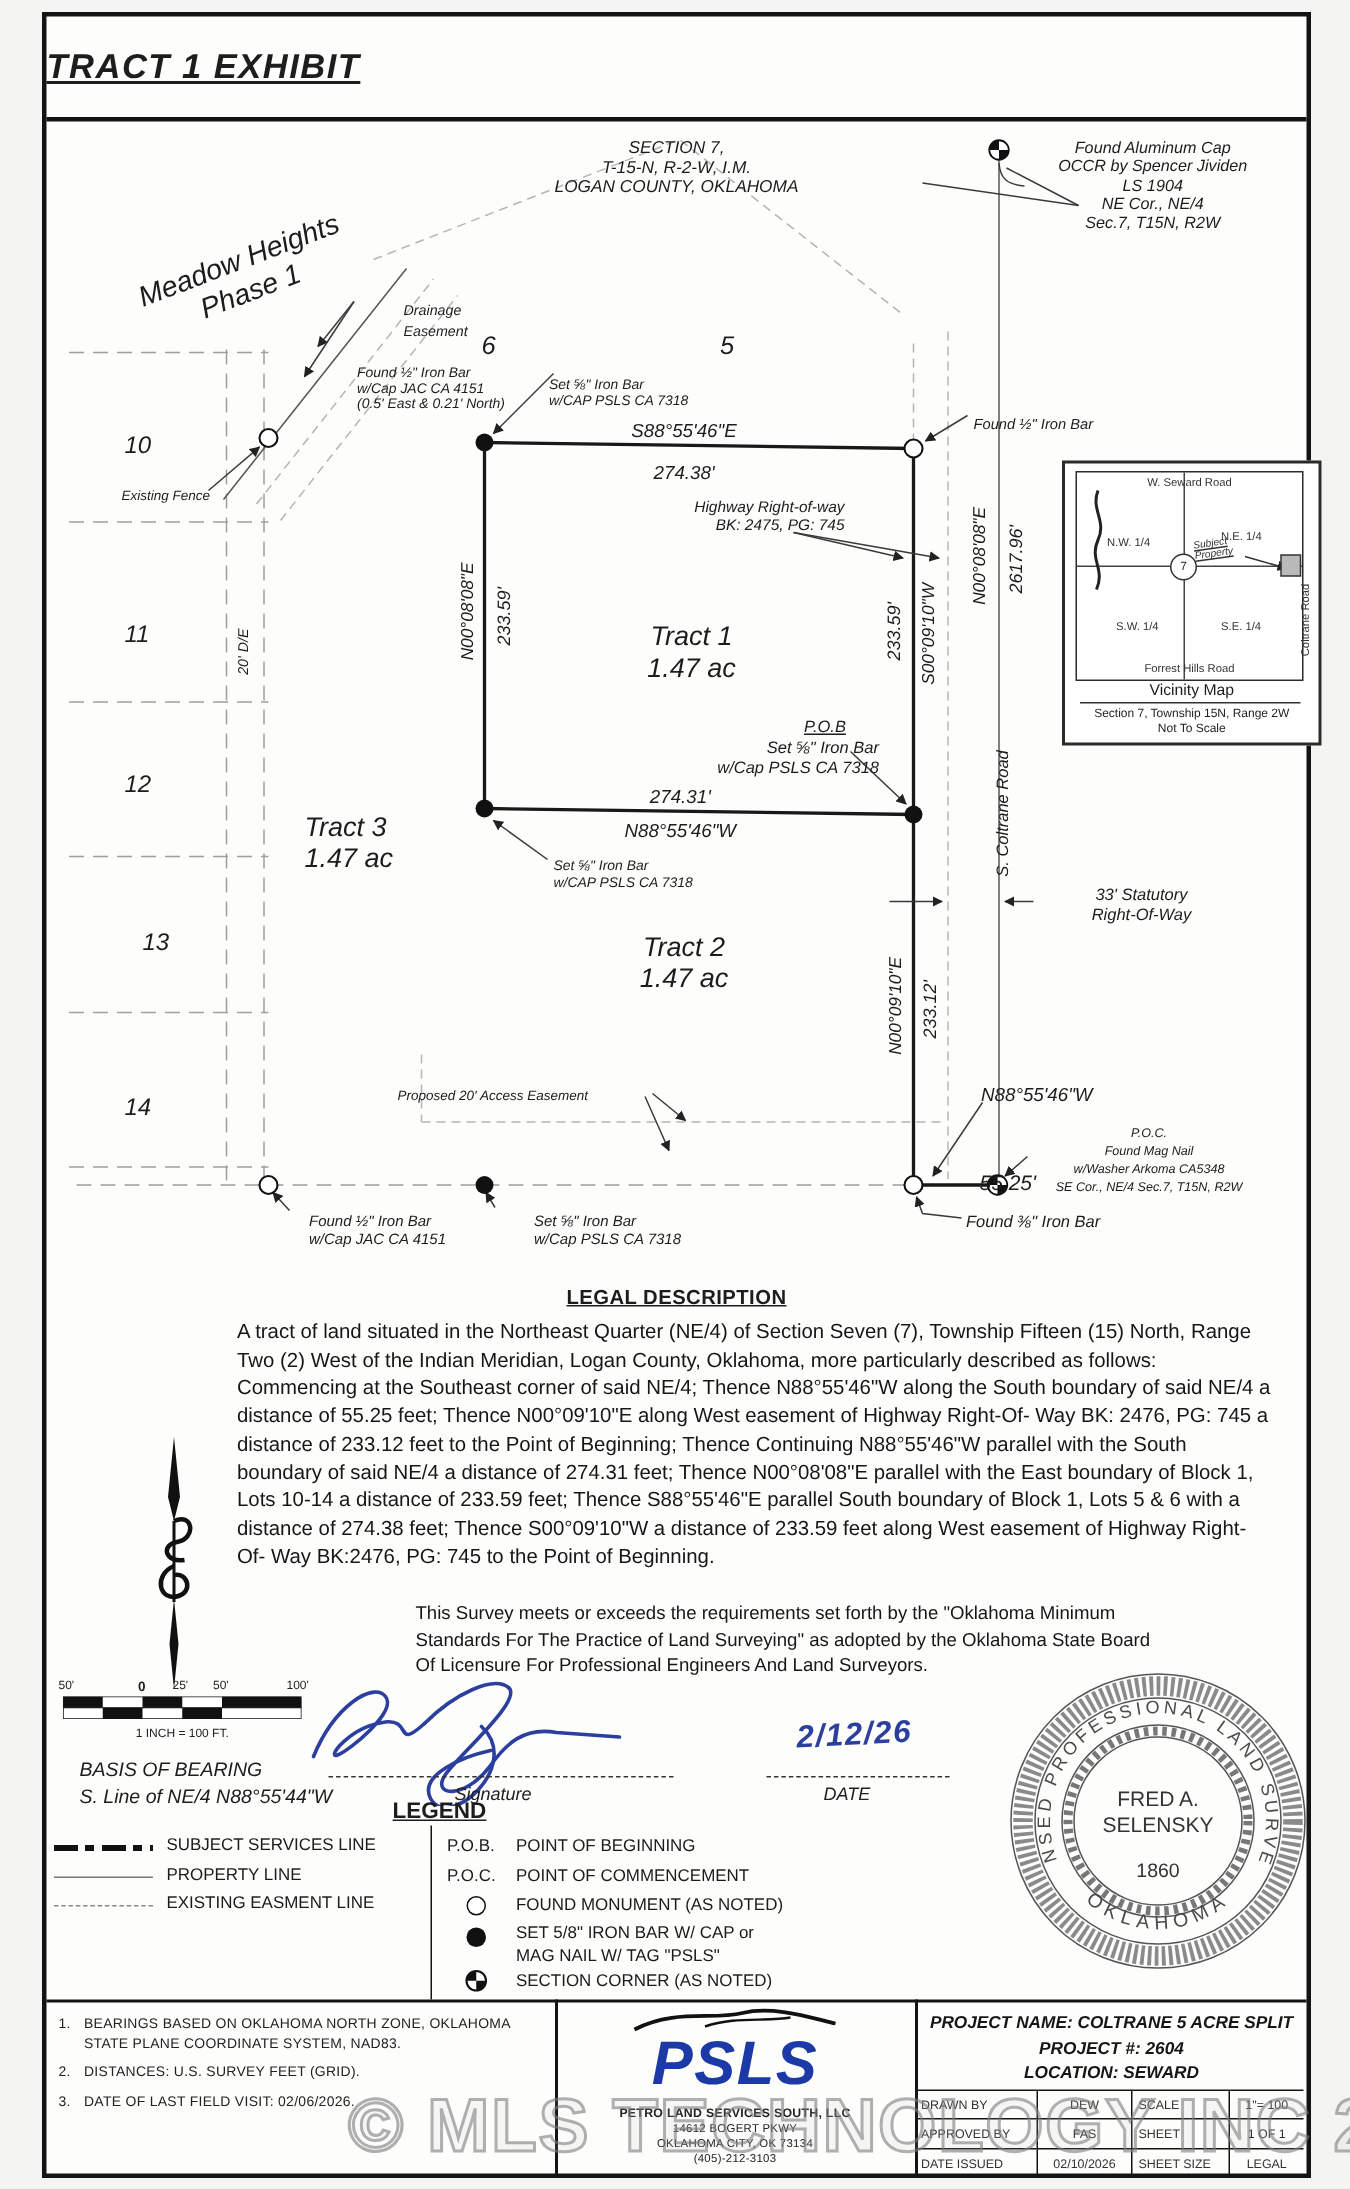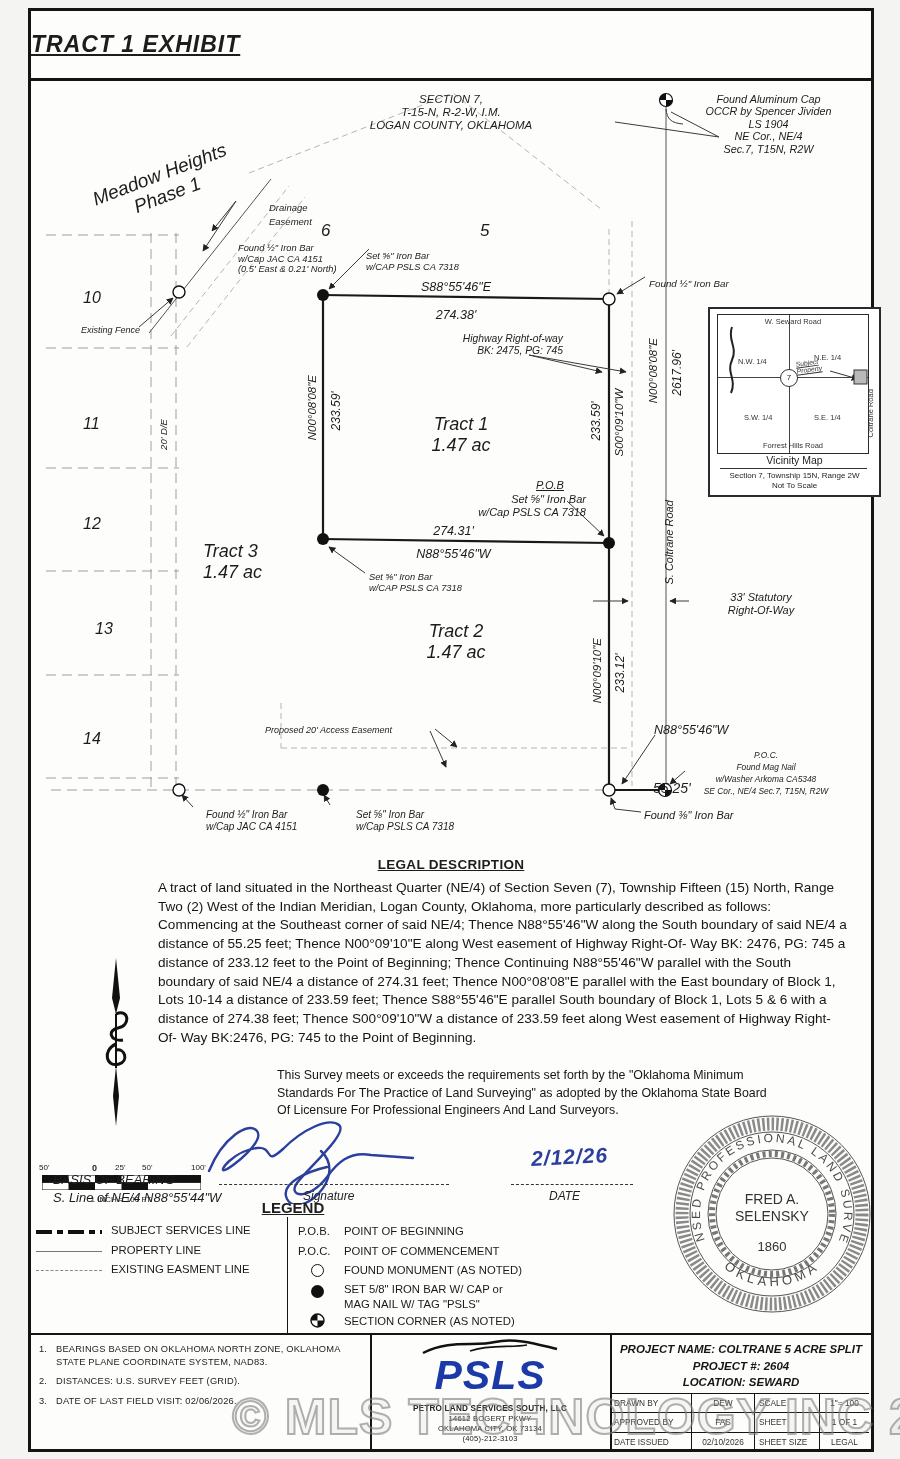--- a/index.html
+++ b/index.html
@@ -319,21 +319,21 @@
       <textPath href="#sealTop" startOffset="50%" text-anchor="middle">LICENSED PROFESSIONAL LAND SURVEYOR</textPath>
     </text>
     <text font-size="13" letter-spacing="4" fill="#4a4a4a" font-family="Liberation Sans, sans-serif">
       <textPath href="#sealBot" startOffset="50%" text-anchor="middle">OKLAHOMA</textPath>
     </text>
     <text x="105" y="95" text-anchor="middle" font-size="14" fill="#333" font-family="Liberation Sans, sans-serif">FRED  A.</text>
     <text x="105" y="112" text-anchor="middle" font-size="14" fill="#333" font-family="Liberation Sans, sans-serif">SELENSKY</text>
     <text x="105" y="142" text-anchor="middle" font-size="13" fill="#333" font-family="Liberation Sans, sans-serif">1860</text>
   </svg>
 
-  <div class="abs" style="left:8px;top:1108px;width:175px;height:90px;margin-top:44px;">
+  <div class="abs" style="left:8px;top:1108px;width:175px;height:90px;">
     <div class="tick" style="left:0px;">50'</div>
     <div class="tick b" style="left:53px;font-size:9px;">0</div>
     <div class="tick" style="left:76px;">25'</div>
     <div class="tick" style="left:103px;">50'</div>
     <div class="tick" style="left:152px;">100'</div>
     <svg class="abs" style="left:3px;top:12px;" width="159" height="15" viewBox="0 0 159 15">
       <rect x="0" y="0" width="159" height="15" fill="#fff" stroke="#111" stroke-width="1"></rect>
       <rect x="0" y="0" width="26.5" height="7.5" fill="#111"></rect>
       <rect x="53" y="0" width="26.5" height="7.5" fill="#111"></rect>
       <rect x="106" y="0" width="53" height="7.5" fill="#111"></rect>

